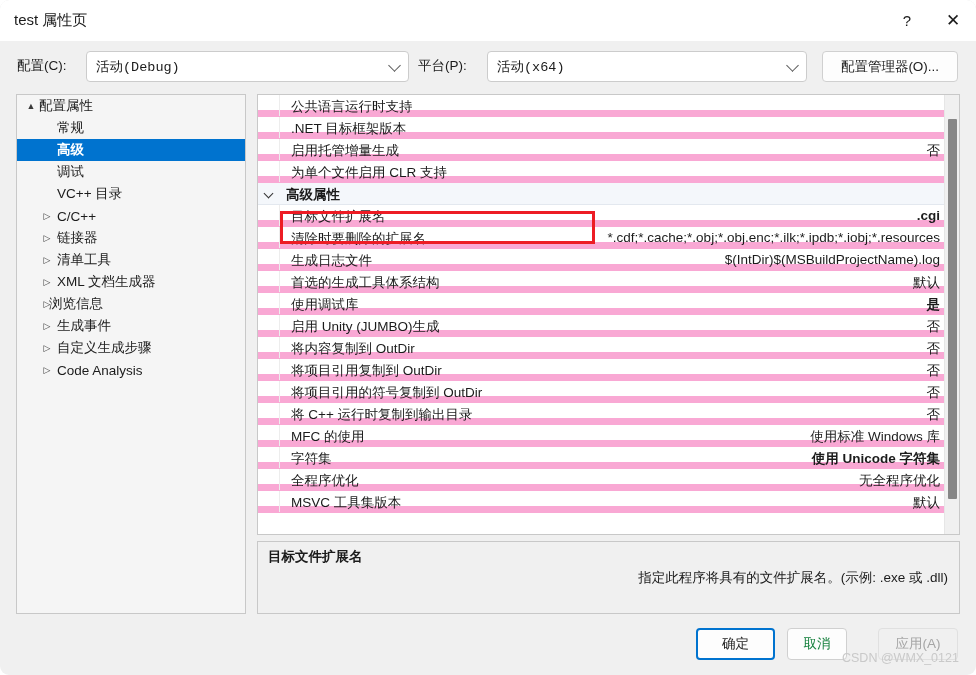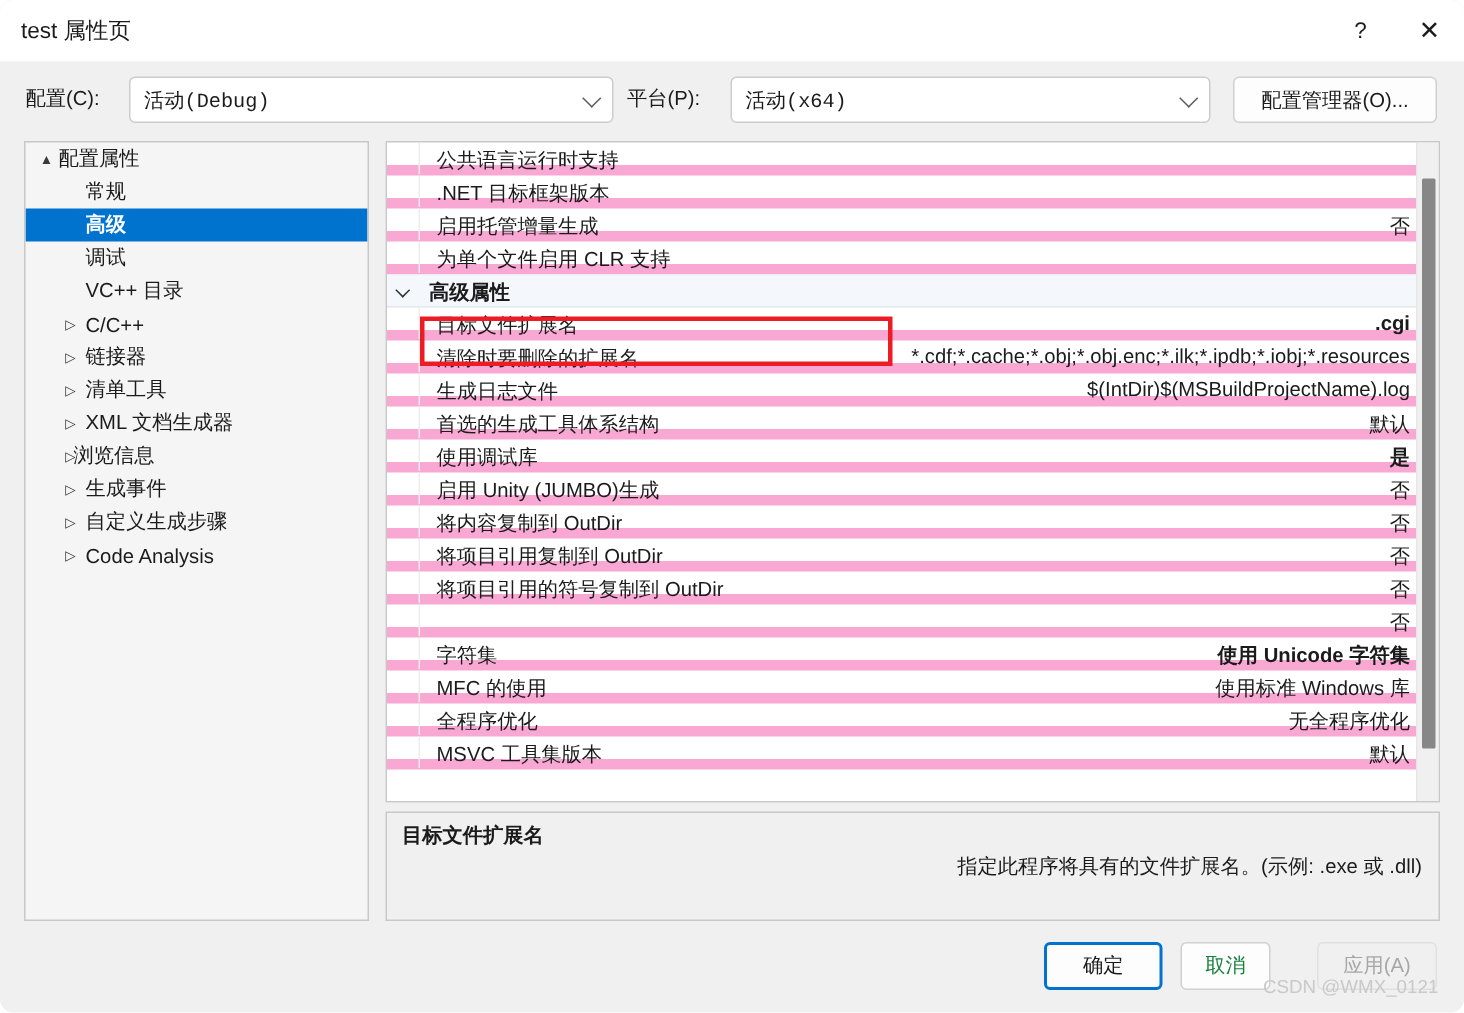--- a/index.html
+++ b/index.html
@@ -435,31 +435,32 @@
           <div class="row-name">将项目引用复制到 OutDir</div>
           <div class="row-value">否</div>
         </div>
         <div class="grid-row">
           <div class="gutter"></div>
           <div class="row-name">将项目引用的符号复制到 OutDir</div>
           <div class="row-value">否</div>
         </div>
         <div class="grid-row">
           <div class="gutter"></div>
-          <div class="row-value">否</div>
+          <div class="row-name">将 C++ 运行时复制到输出目录</div>
+          <div class="row-value">否</div>
+        </div>
+        <div class="grid-row">
+          <div class="gutter"></div>
+          <div class="row-name">MFC 的使用</div>
+          <div class="row-value">使用标准 Windows 库</div>
         </div>
         <div class="grid-row">
           <div class="gutter"></div>
           <div class="row-name">字符集</div>
           <div class="row-value bold">使用 Unicode 字符集</div>
-        </div>
-        <div class="grid-row">
-          <div class="gutter"></div>
-          <div class="row-name">MFC 的使用</div>
-          <div class="row-value">使用标准 Windows 库</div>
         </div>
         <div class="grid-row">
           <div class="gutter"></div>
           <div class="row-name">全程序优化</div>
           <div class="row-value">无全程序优化</div>
         </div>
         <div class="grid-row">
           <div class="gutter"></div>
           <div class="row-name">MSVC 工具集版本</div>
           <div class="row-value">默认</div>

